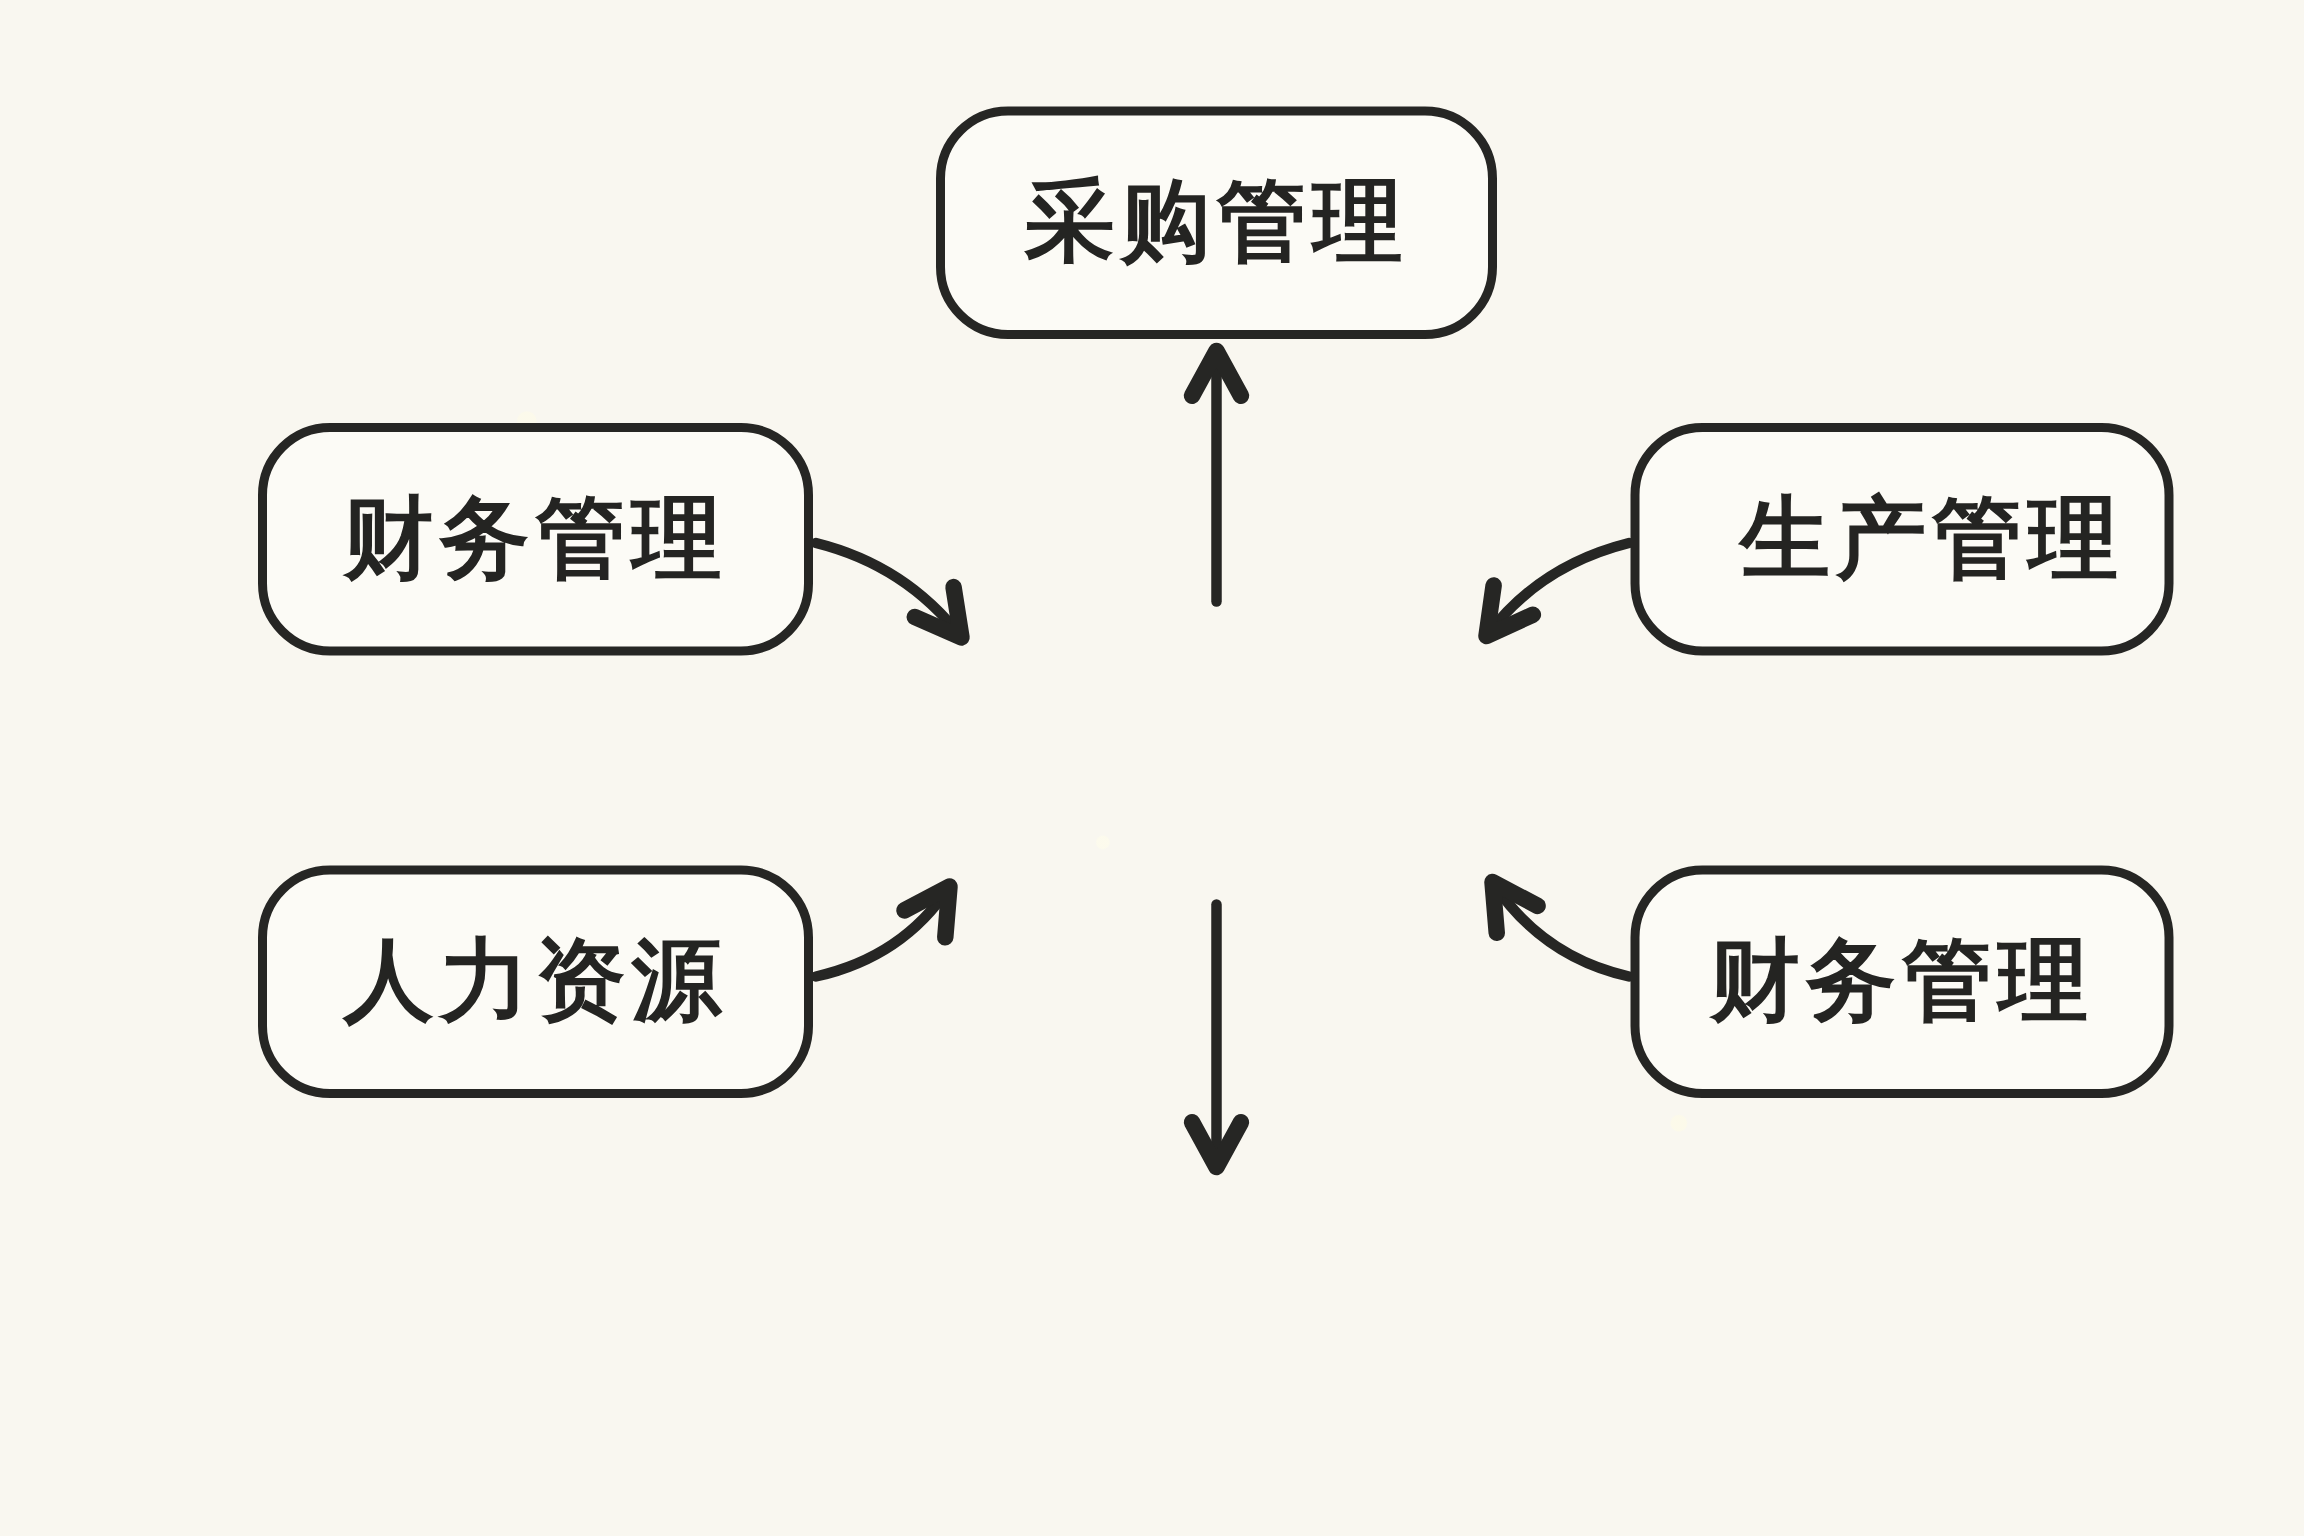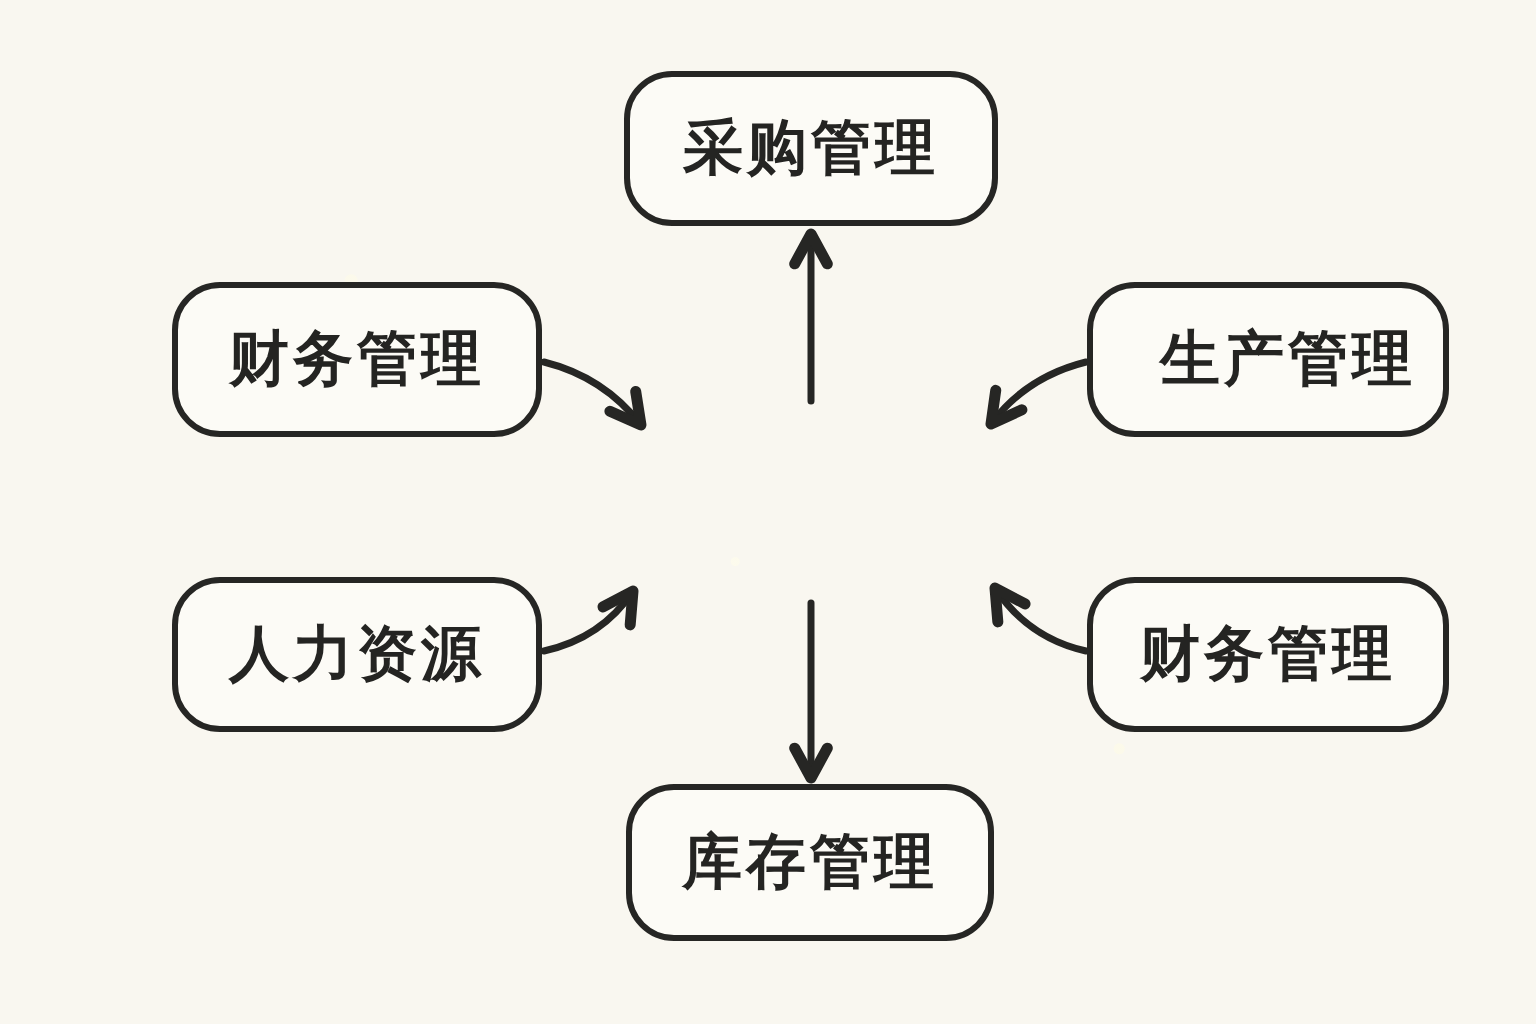--- a/index.html
+++ b/index.html
@@ -116,18 +116,15 @@
   </div>
 
   <div class="node" id="node-hr">
     <span>人力资源</span>
   </div>
 
   <div class="node" id="node-sales">
     <span>财务管理</span>
   </div>
 
-  <div class="node" id="node-inventory">
-    <span>库存管理</span>
-  </div>
 
 
 </div>
 
 </body></html>

